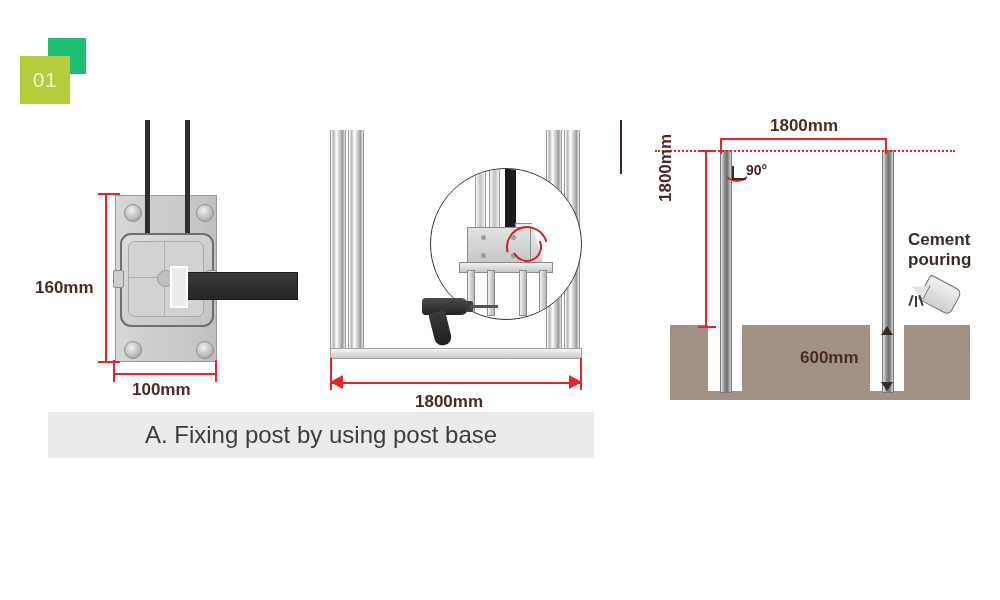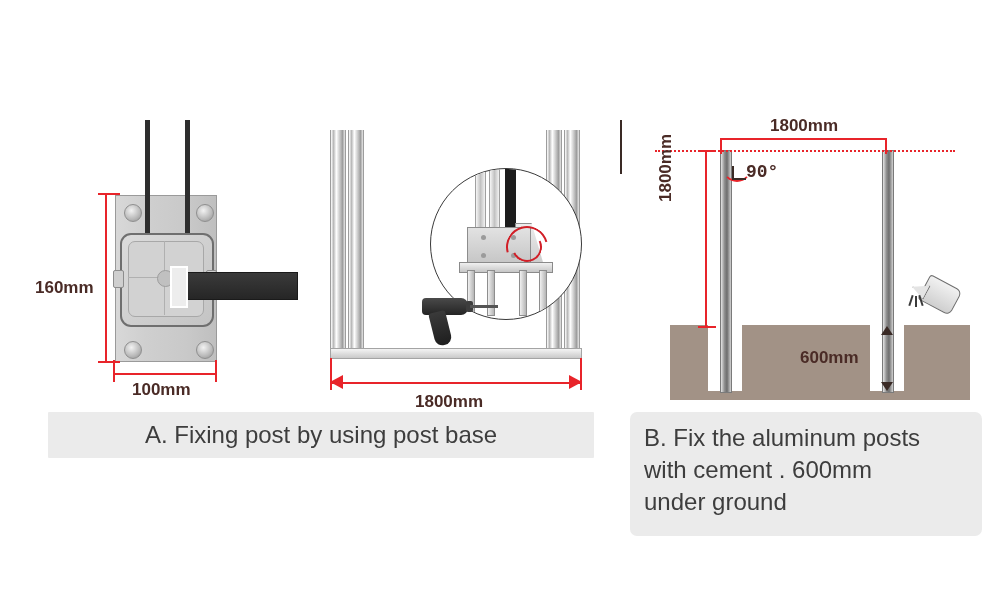--- a/index.html
+++ b/index.html
@@ -122,21 +122,21 @@
   .c-label-top{left:150px;top:-4px;font-size:17px;}
   .c-v-line{left:85px;top:30px;width:2px;height:178px;}
   .c-v-tick-t{left:78px;top:30px;width:18px;height:2px;}
   .c-v-tick-b{left:78px;top:206px;width:18px;height:2px;}
   .c-label-v{left:36px;top:82px;font-size:17px;transform:rotate(-90deg);transform-origin:left top;}
   .angle-arc{position:absolute;left:102px;top:32px;width:26px;height:26px;
     border:2px solid #e8242a;border-radius:50%;
     border-top-color:transparent;border-right-color:transparent;border-left-color:transparent;}
   .angle-corner{position:absolute;left:112px;top:46px;width:12px;height:12px;
     border-left:2px solid #3a2a25;border-bottom:2px solid #3a2a25;}
-  .c-label-90{left:126px;top:42px;font-size:18px;font-family:Liberation Mono, monospace;}
+  .c-label-90{left:126px;top:42px;font-size:14px;}
   .c-600-line{left:266px;top:212px;width:2px;height:54px;background:#3a2a25;}
   .arrowUp{position:absolute;left:261px;top:206px;width:0;height:0;
     border-left:6px solid transparent;border-right:6px solid transparent;border-bottom:9px solid #3a2a25;}
   .arrowDn{position:absolute;left:261px;top:262px;width:0;height:0;
     border-left:6px solid transparent;border-right:6px solid transparent;border-top:9px solid #3a2a25;}
   .c-label-600{left:180px;top:228px;font-size:17px;}
   .cement-text{position:absolute;left:288px;top:110px;font-size:17px;font-weight:bold;
     color:#3a2a25;line-height:1.15;}
   .bucket{position:absolute;left:290px;top:155px;width:54px;height:40px;}
   .bucket-body{position:absolute;left:12px;top:6px;width:34px;height:26px;
@@ -156,20 +156,25 @@
   .capB{position:absolute;left:630px;top:412px;width:352px;height:124px;
     background:#ebebeb;border-radius:7px;padding:10px 14px;box-sizing:border-box;
     font-size:24px;color:#3d3d3d;line-height:1.33;}
 </style>
 </head>
 <body>
 
 <div class="page">
 
   <div class="header">
+    <div class="badge-wrap">
+      <div class="badge-green"></div>
+      <div class="badge-olive"></div>
+      <div class="badge-num">01</div>
+    </div>
   </div>
 
   <div class="panelA">
     <div class="plate"></div>
     <div class="plate-bar" style="left:145px"></div>
     <div class="plate-bar" style="left:185px"></div>
     <div class="bolt" style="left:124px;top:84px"></div>
     <div class="bolt" style="left:196px;top:84px"></div>
     <div class="bolt" style="left:124px;top:221px"></div>
     <div class="bolt" style="left:196px;top:221px"></div>
@@ -254,31 +259,30 @@
 
     <div class="angle-arc"></div>
     <div class="angle-corner"></div>
     <div class="dim-text c-label-90">90°</div>
 
     <div class="c-600-line"></div>
     <div class="arrowUp"></div>
     <div class="arrowDn"></div>
     <div class="dim-text c-label-600">600mm</div>
 
+    <div class="cement-text">
+      <div>Cement</div>
+      <div>pouring</div>
+    </div>
     <div class="bucket">
       <div class="bucket-body"></div>
       <div class="bucket-spout"></div>
       <div class="pour">
         <i style="left:0;top:0;transform:rotate(18deg)"></i>
         <i style="left:5px;top:1px;transform:rotate(0deg)"></i>
         <i style="left:10px;top:0;transform:rotate(-18deg)"></i>
       </div>
     </div>
   </div>
 
   <div class="capA">A. Fixing post by using post base</div>
-  <div class="capB">
-    <div>B. Fix the aluminum posts</div>
-    <div>with cement . 600mm</div>
-    <div>under ground</div>
-  </div>
 
 </div>
 
 </body></html>

